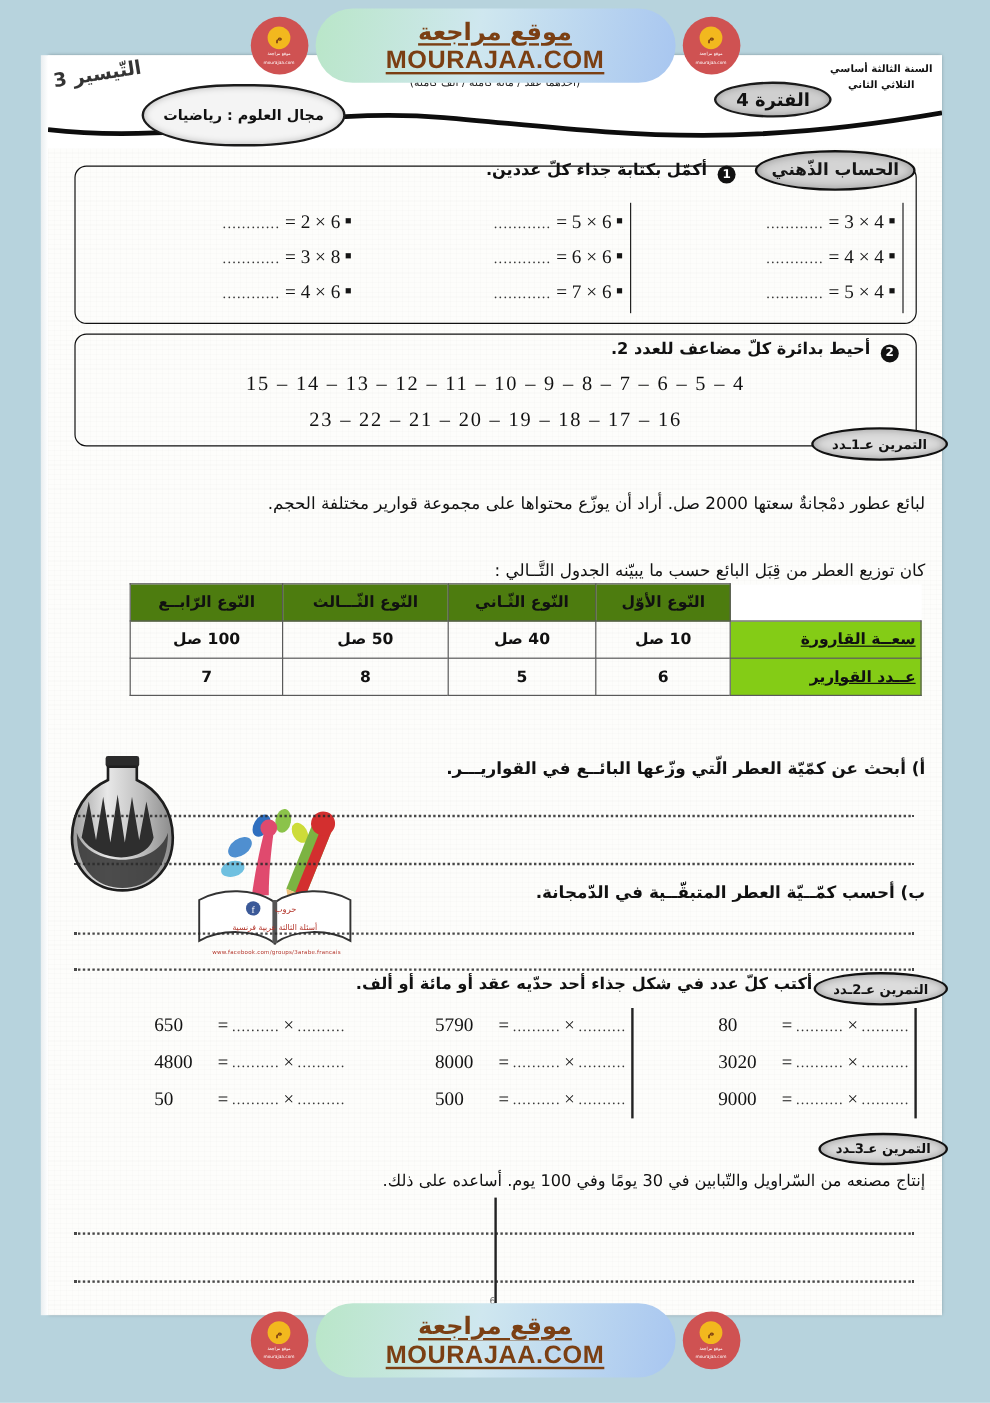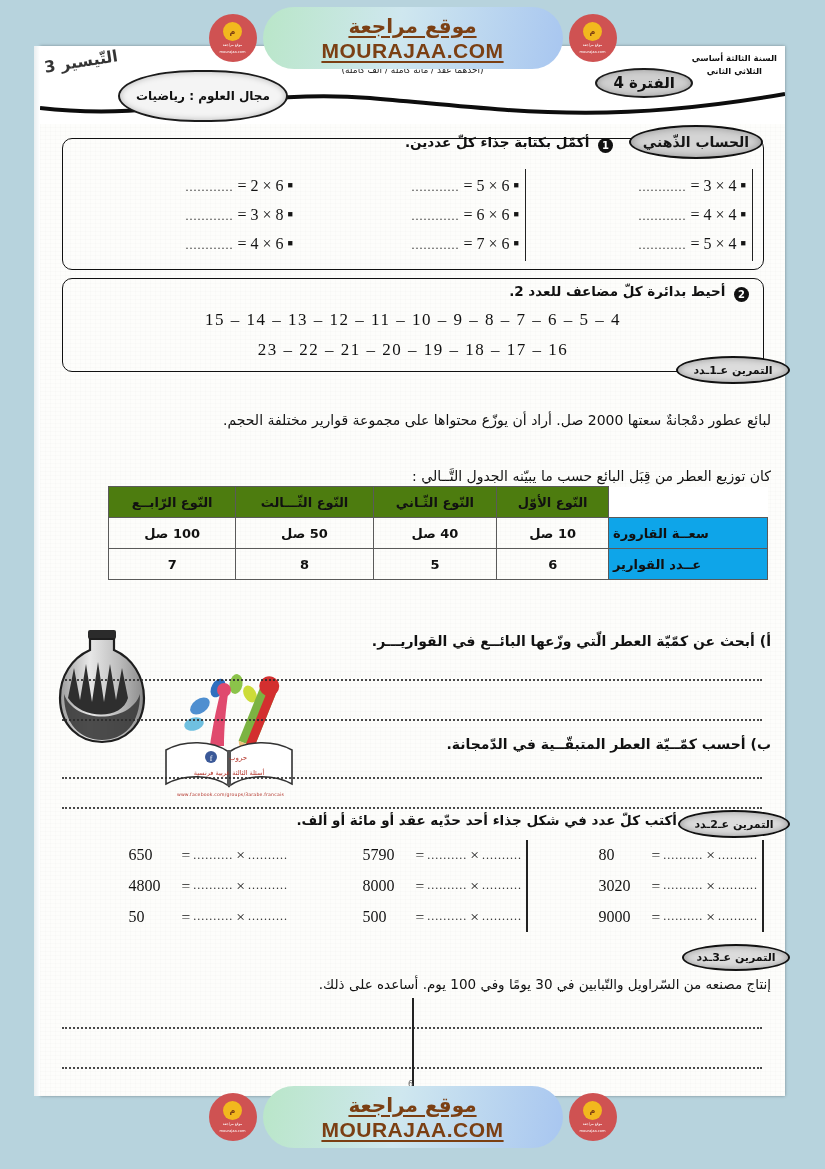--- a/index.html
+++ b/index.html
@@ -138,21 +138,21 @@
   #tbl{
     position:absolute;left:68px;top:440px;width:660px;
     border-collapse:collapse;direction:rtl;
     font-size:13px;color:#111;
   }
   #tbl td,#tbl th{
     border:1.3px solid #5a5a5a;padding:5px 4px;text-align:center;
     height:20px;font-weight:bold;
   }
   #tbl .hdr{background:#4d7c0f;}
-  #tbl .rowhdr{background:#0ea5e9;width:150px;text-align:left;}
+  #tbl .rowhdr{background:#84cc16;width:150px;text-align:right;text-decoration:underline;}
   #tbl .blank{background:#ffffff;border:none;}
 
   
   #vase{position:absolute;left:12px;top:582px;width:100px;height:118px;}
   #grouplogo{position:absolute;left:118px;top:608px;width:145px;height:140px;}
   #logo-url{
     position:absolute;left:118px;top:746px;width:145px;text-align:center;
     font-size:4.6px;color:#b3342a;letter-spacing:.2px;
   }
 

